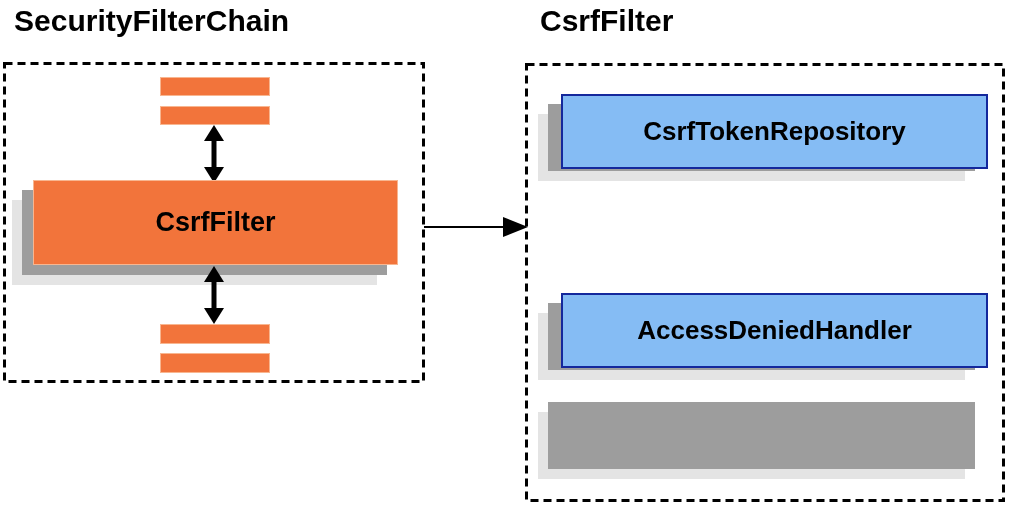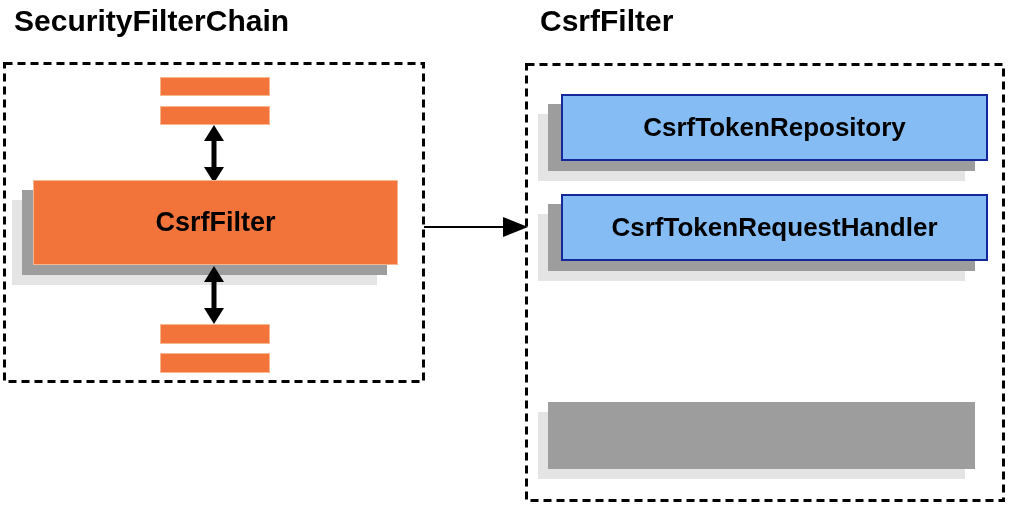--- a/index.html
+++ b/index.html
@@ -84,21 +84,21 @@
   .comp-group { position: absolute; left: 538px; width: 455px; height: 90px; }
   #comp-group-0 { top: 94px;  }
   #comp-group-1 { top: 194px; }
   #comp-group-2 { top: 293px; }
   #comp-group-3 { top: 392px; }
   .comp-group .shadow-light { left: 0;    top: 20px; width: 427px; height: 67px; }
   .comp-group .shadow-dark  { left: 10px; top: 10px; width: 427px; height: 67px; }
   .comp-box {
     position: absolute;
     left: 23px; top: 0;
-    width: 427px; height: 67px;
+    width: 427px; height: 75px;
     background: var(--blue_fill, #85BCF4);
     border: 2px solid var(--blue_border, #14289C);
     box-sizing: border-box;
     display: flex;
     align-items: center;
     justify-content: center;
     font-size: 26px;
     font-weight: bold;
     color: #000000;
     z-index: 3;
@@ -144,25 +144,25 @@
     <div class="shadow-dark"></div>
     <div id="csrf-filter-box">CsrfFilter</div>
   </div>
 
   <div id="comp-group-0" class="comp-group stack-group">
     <div class="shadow-light"></div>
     <div class="shadow-dark"></div>
     <div class="comp-box">CsrfTokenRepository</div>
   </div>
 
-  <div id="comp-group-1" class="comp-group stack-group">
+
+  <div id="comp-group-2" class="comp-group stack-group">
     <div class="shadow-light"></div>
     <div class="shadow-dark"></div>
-    <div class="comp-box">CsrfTokenRequestHandler</div>
+    <div class="comp-box">AccessDeniedHandler</div>
   </div>
-
 
   <div id="comp-group-3" class="comp-group stack-group">
     <div class="shadow-light"></div>
     <div class="shadow-dark"></div>
   </div>
 
 </div>
 
 </body></html>

